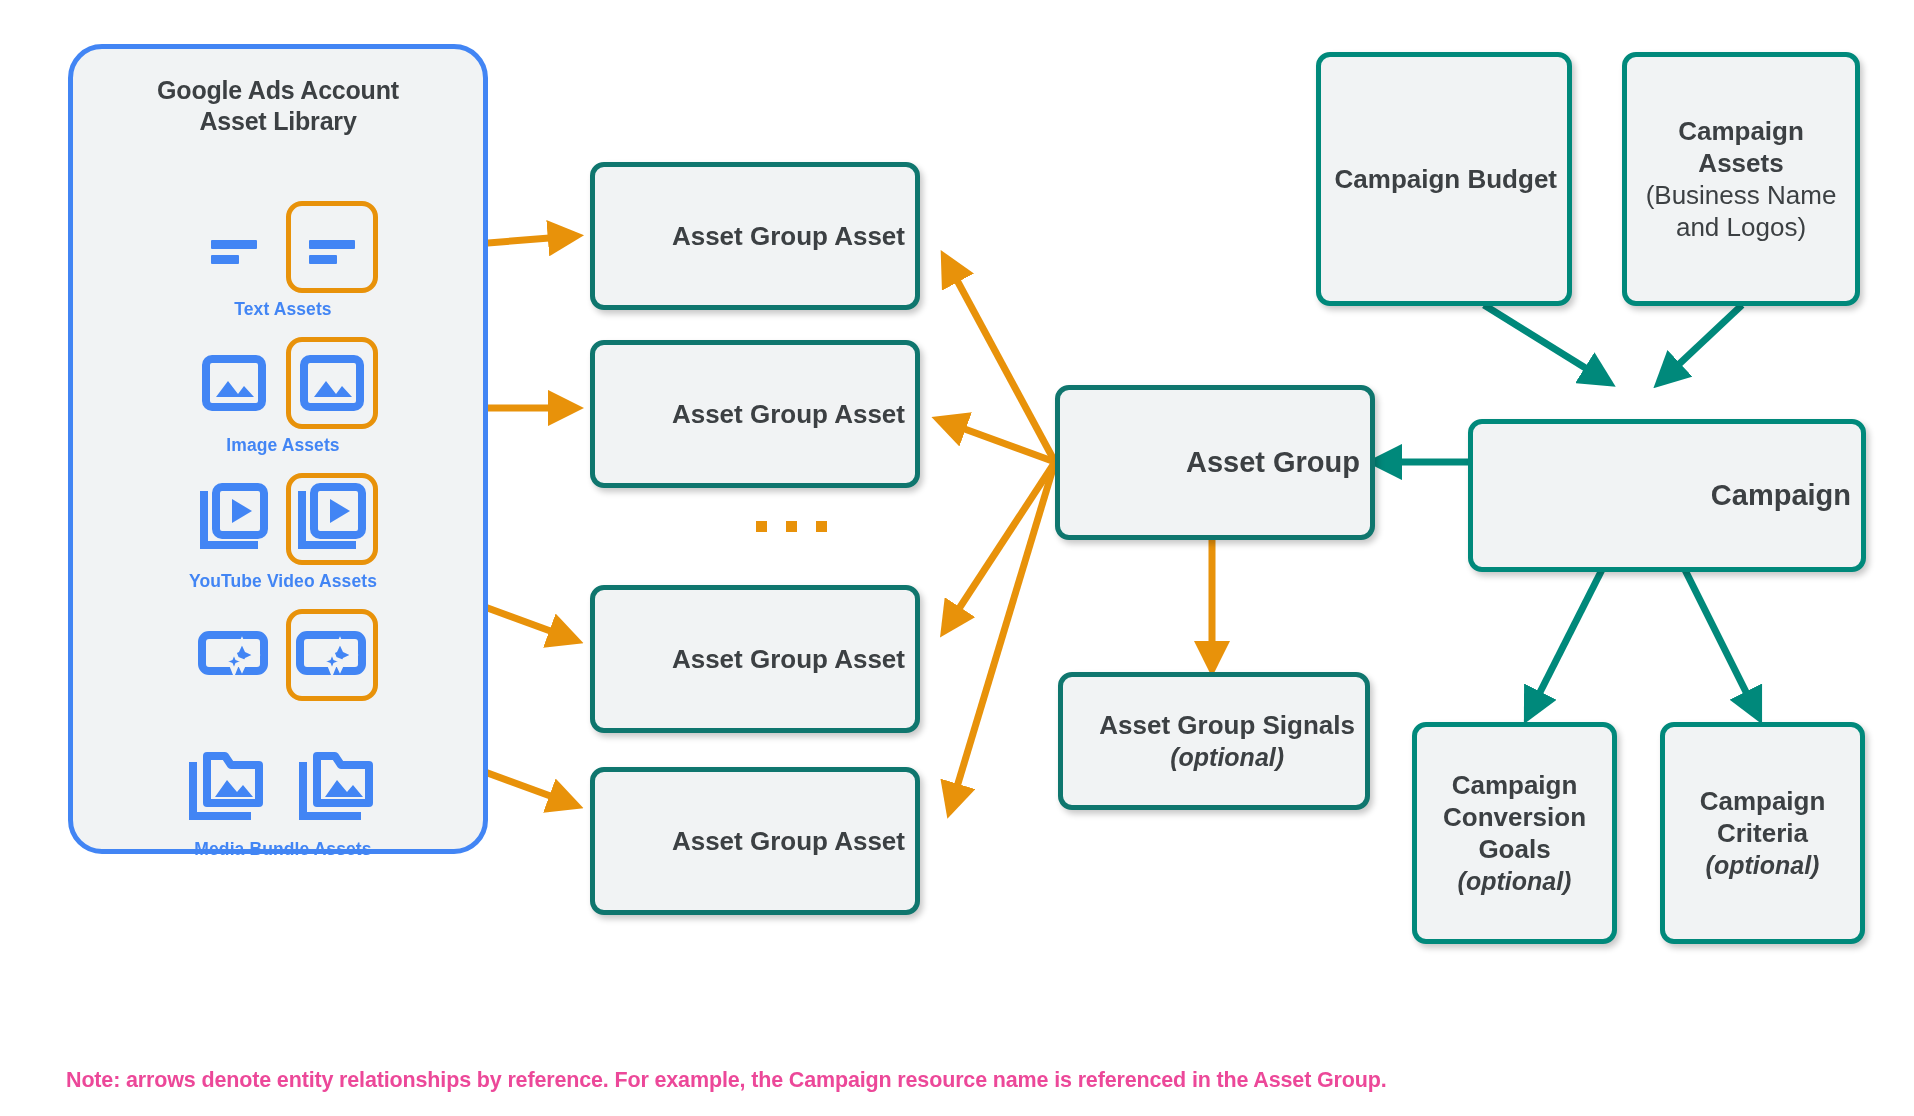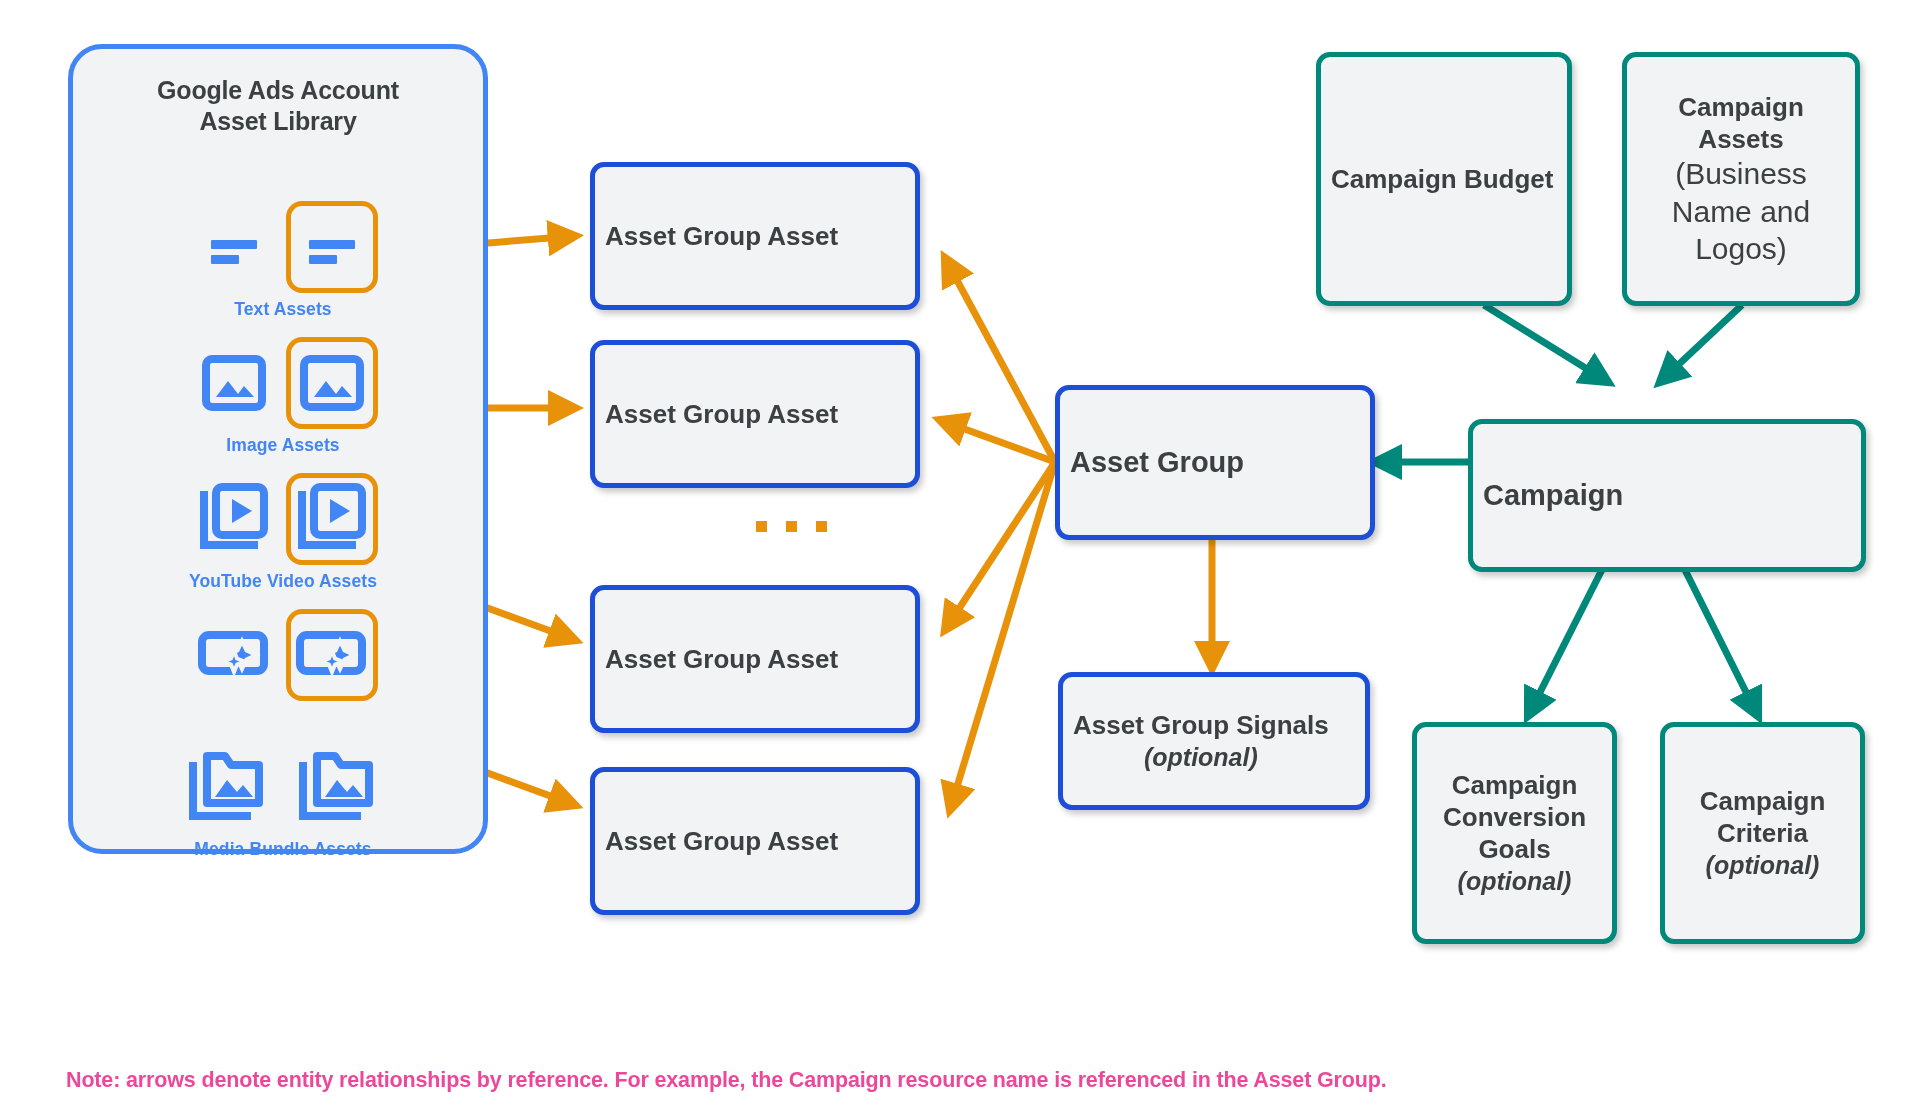--- a/index.html
+++ b/index.html
@@ -90,39 +90,39 @@
     letter-spacing: 0.1px;
   }
 
   
   .node {
     position: absolute;
     background: #f1f3f4;
     box-sizing: border-box;
     display: flex;
     align-items: center;
-    justify-content: flex-start;
+    justify-content: flex-end;
     text-align: center;
     border-radius: 14px;
     box-shadow: 3px 4px 6px rgba(0,0,0,0.22);
     z-index: 3;
   }
-  .node.orange { border: 5px solid #1d4ed8; }
+  .node.orange { border: 5px solid #0f766e; }
   .node.teal   { border: 5px solid #00897b; }
   .node .label {
     font-size: 26px;
     font-weight: bold;
     color: #3c4043;
     line-height: 1.24;
     padding: 0 10px;
   }
   .node .label .sub {
     display: block;
     font-weight: normal;
-    font-size: 30px;
+    font-size: 26px;
     line-height: 1.24;
   }
   .node .label .opt {
     display: block;
     font-weight: bold;
     font-style: italic;
     font-size: 25px;
     line-height: 1.28;
     color: #3c4043;
   }

